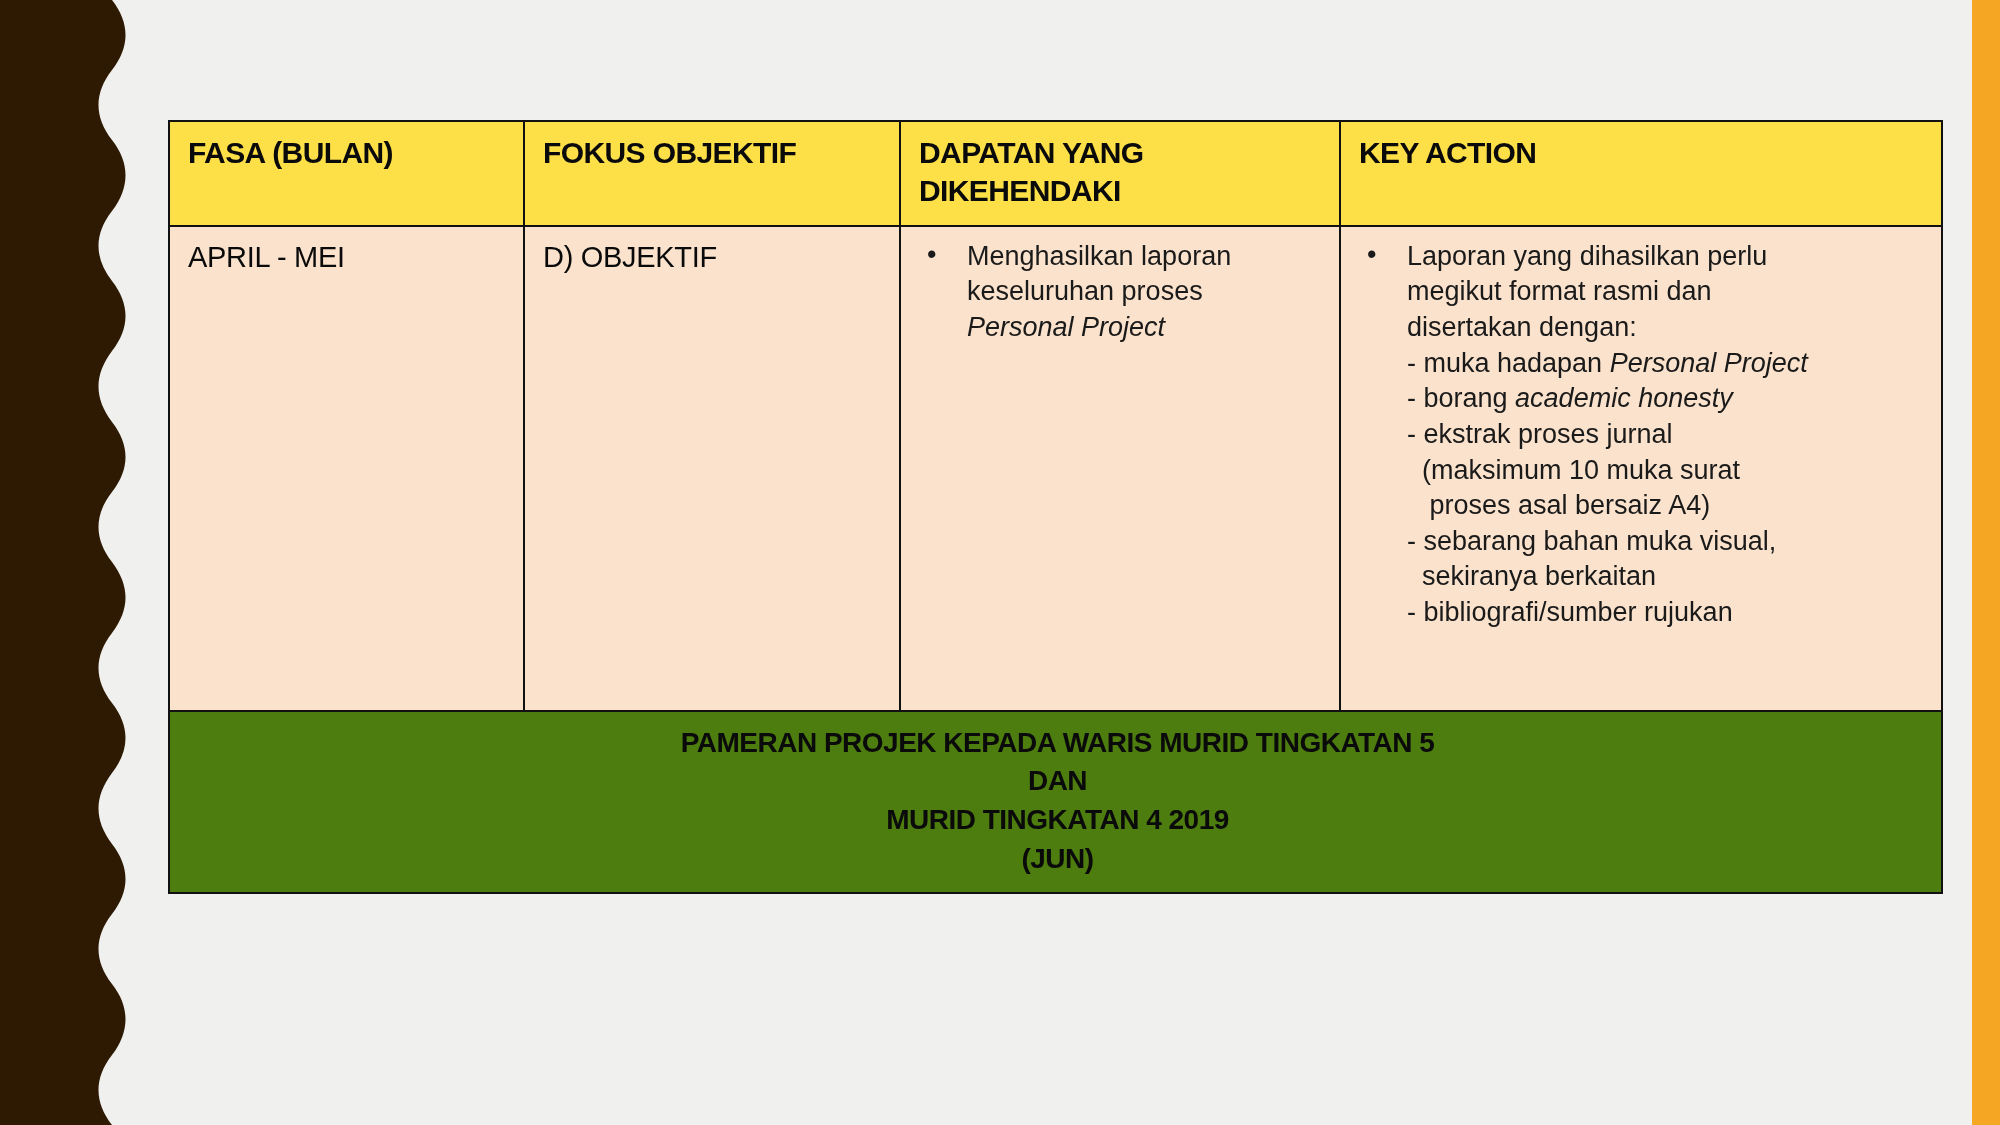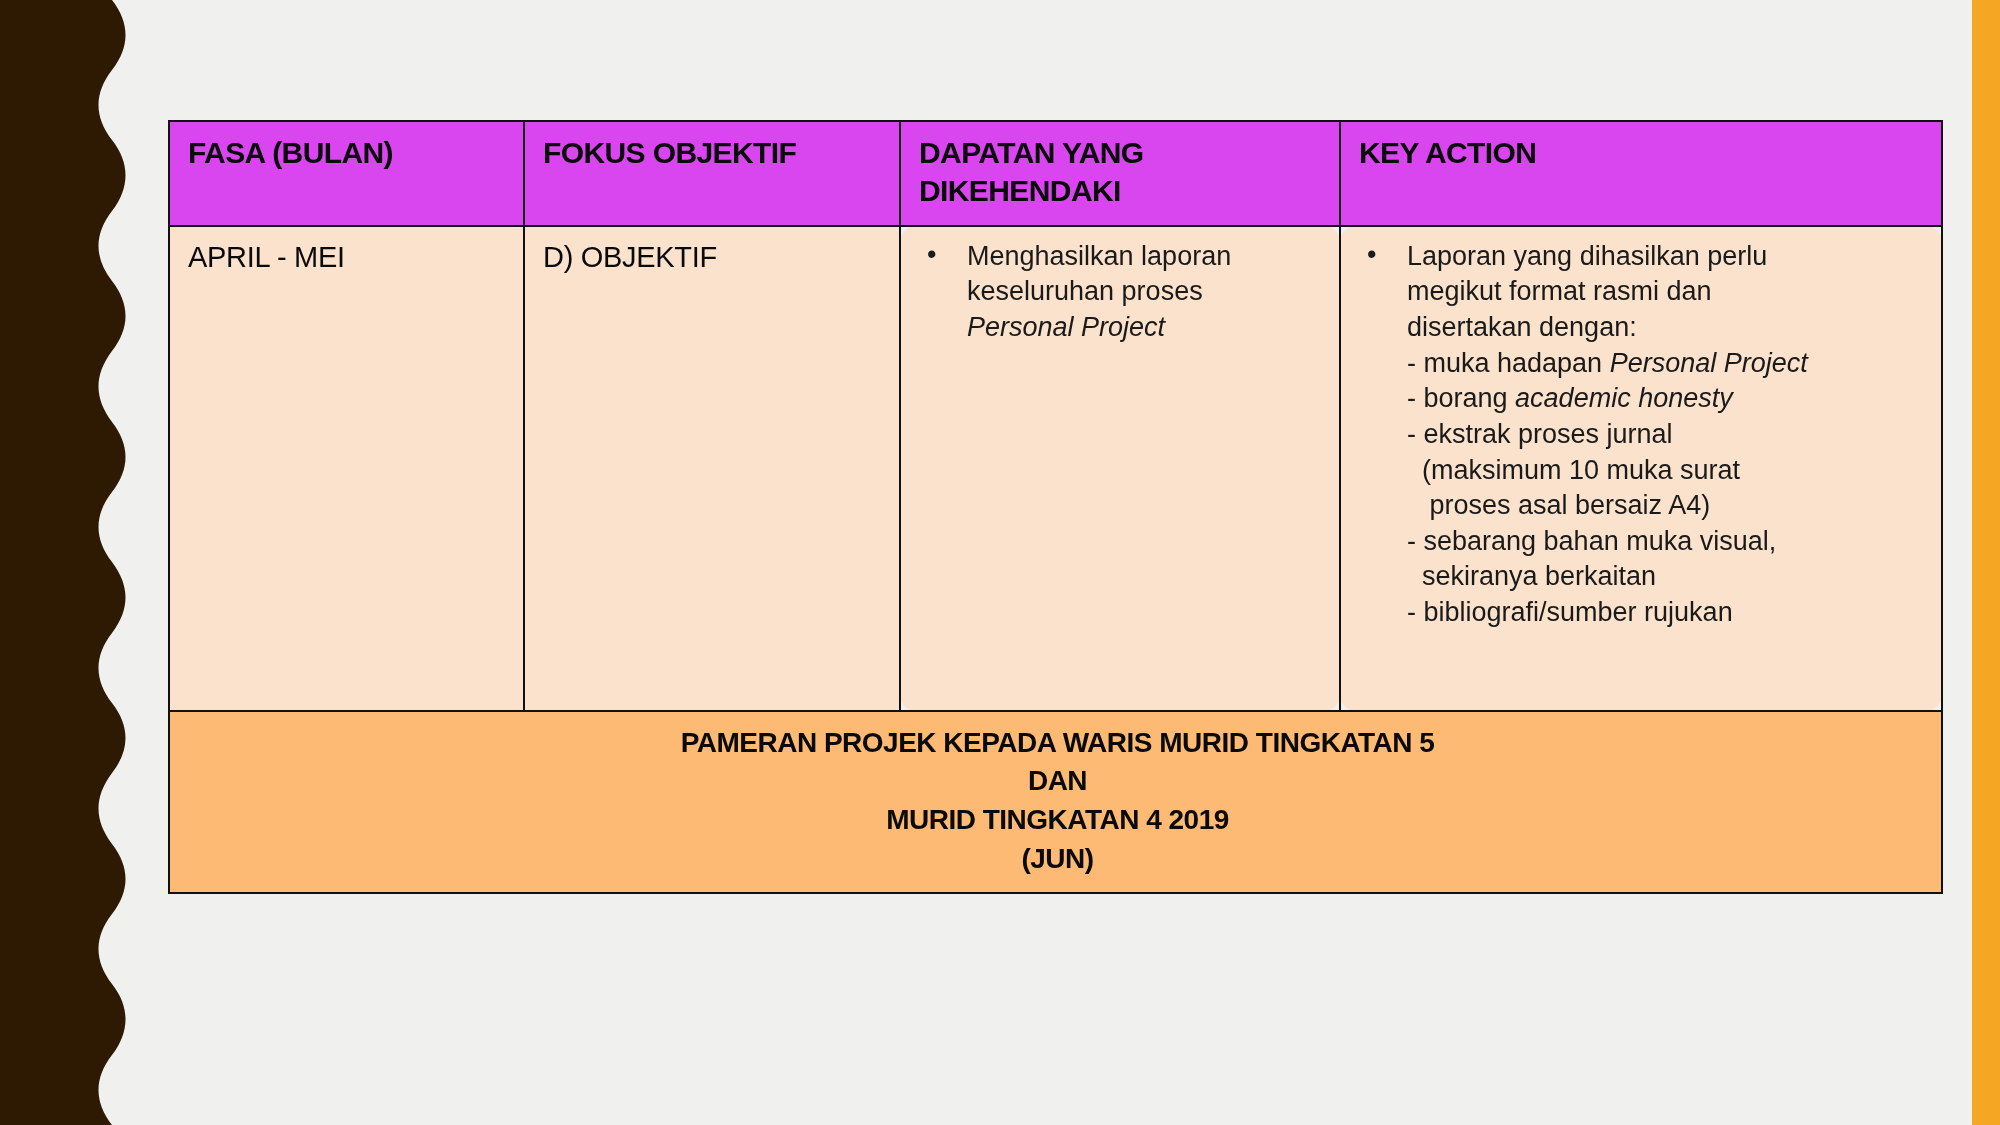--- a/index.html
+++ b/index.html
@@ -67,21 +67,21 @@
   }
 
   
   col.c1 { width: 355px; }
   col.c2 { width: 376px; }
   col.c3 { width: 440px; }
   col.c4 { width: 602px; }
 
   
   thead th {
-    background: #d946ef;
+    background: #fde047;
     color: #0a0a0a;
     text-align: left;
     font-weight: bold;
     font-size: 30px;
     line-height: 1.28;
     letter-spacing: -0.6px;
     padding-top: 14px;
     padding-bottom: 16px;
     height: 104px;
   }
@@ -98,21 +98,20 @@
     letter-spacing: -0.3px;
     color: #0a0a0a;
     line-height: 1.3;
     padding-top: 22px;
   }
 
   td.list-cell {
     padding-top: 20px;
     padding-left: 14px;
     padding-right: 10px;
-    border-radius: 16px;
   }
 
   ul.bullets {
     list-style: none;
     margin: 0;
     padding: 0;
   }
 
   ul.bullets > li {
     position: relative;
@@ -132,21 +131,21 @@
     line-height: 1.32;
     color: #1a1a1a;
   }
 
   .line { display: block; white-space: pre; }
   .line.it { font-style: italic; }
   .ital { font-style: italic; }
 
   
   td.footer-cell {
-    background: #fdba74;
+    background: #4d7c0f;
     text-align: center;
     font-weight: bold;
     font-size: 28px;
     line-height: 1.38;
     letter-spacing: -0.5px;
     color: #0a0a0a;
     padding: 22px 16px 28px 16px;
     height: auto;
   }
   td.footer-cell .fline { display: block; }

